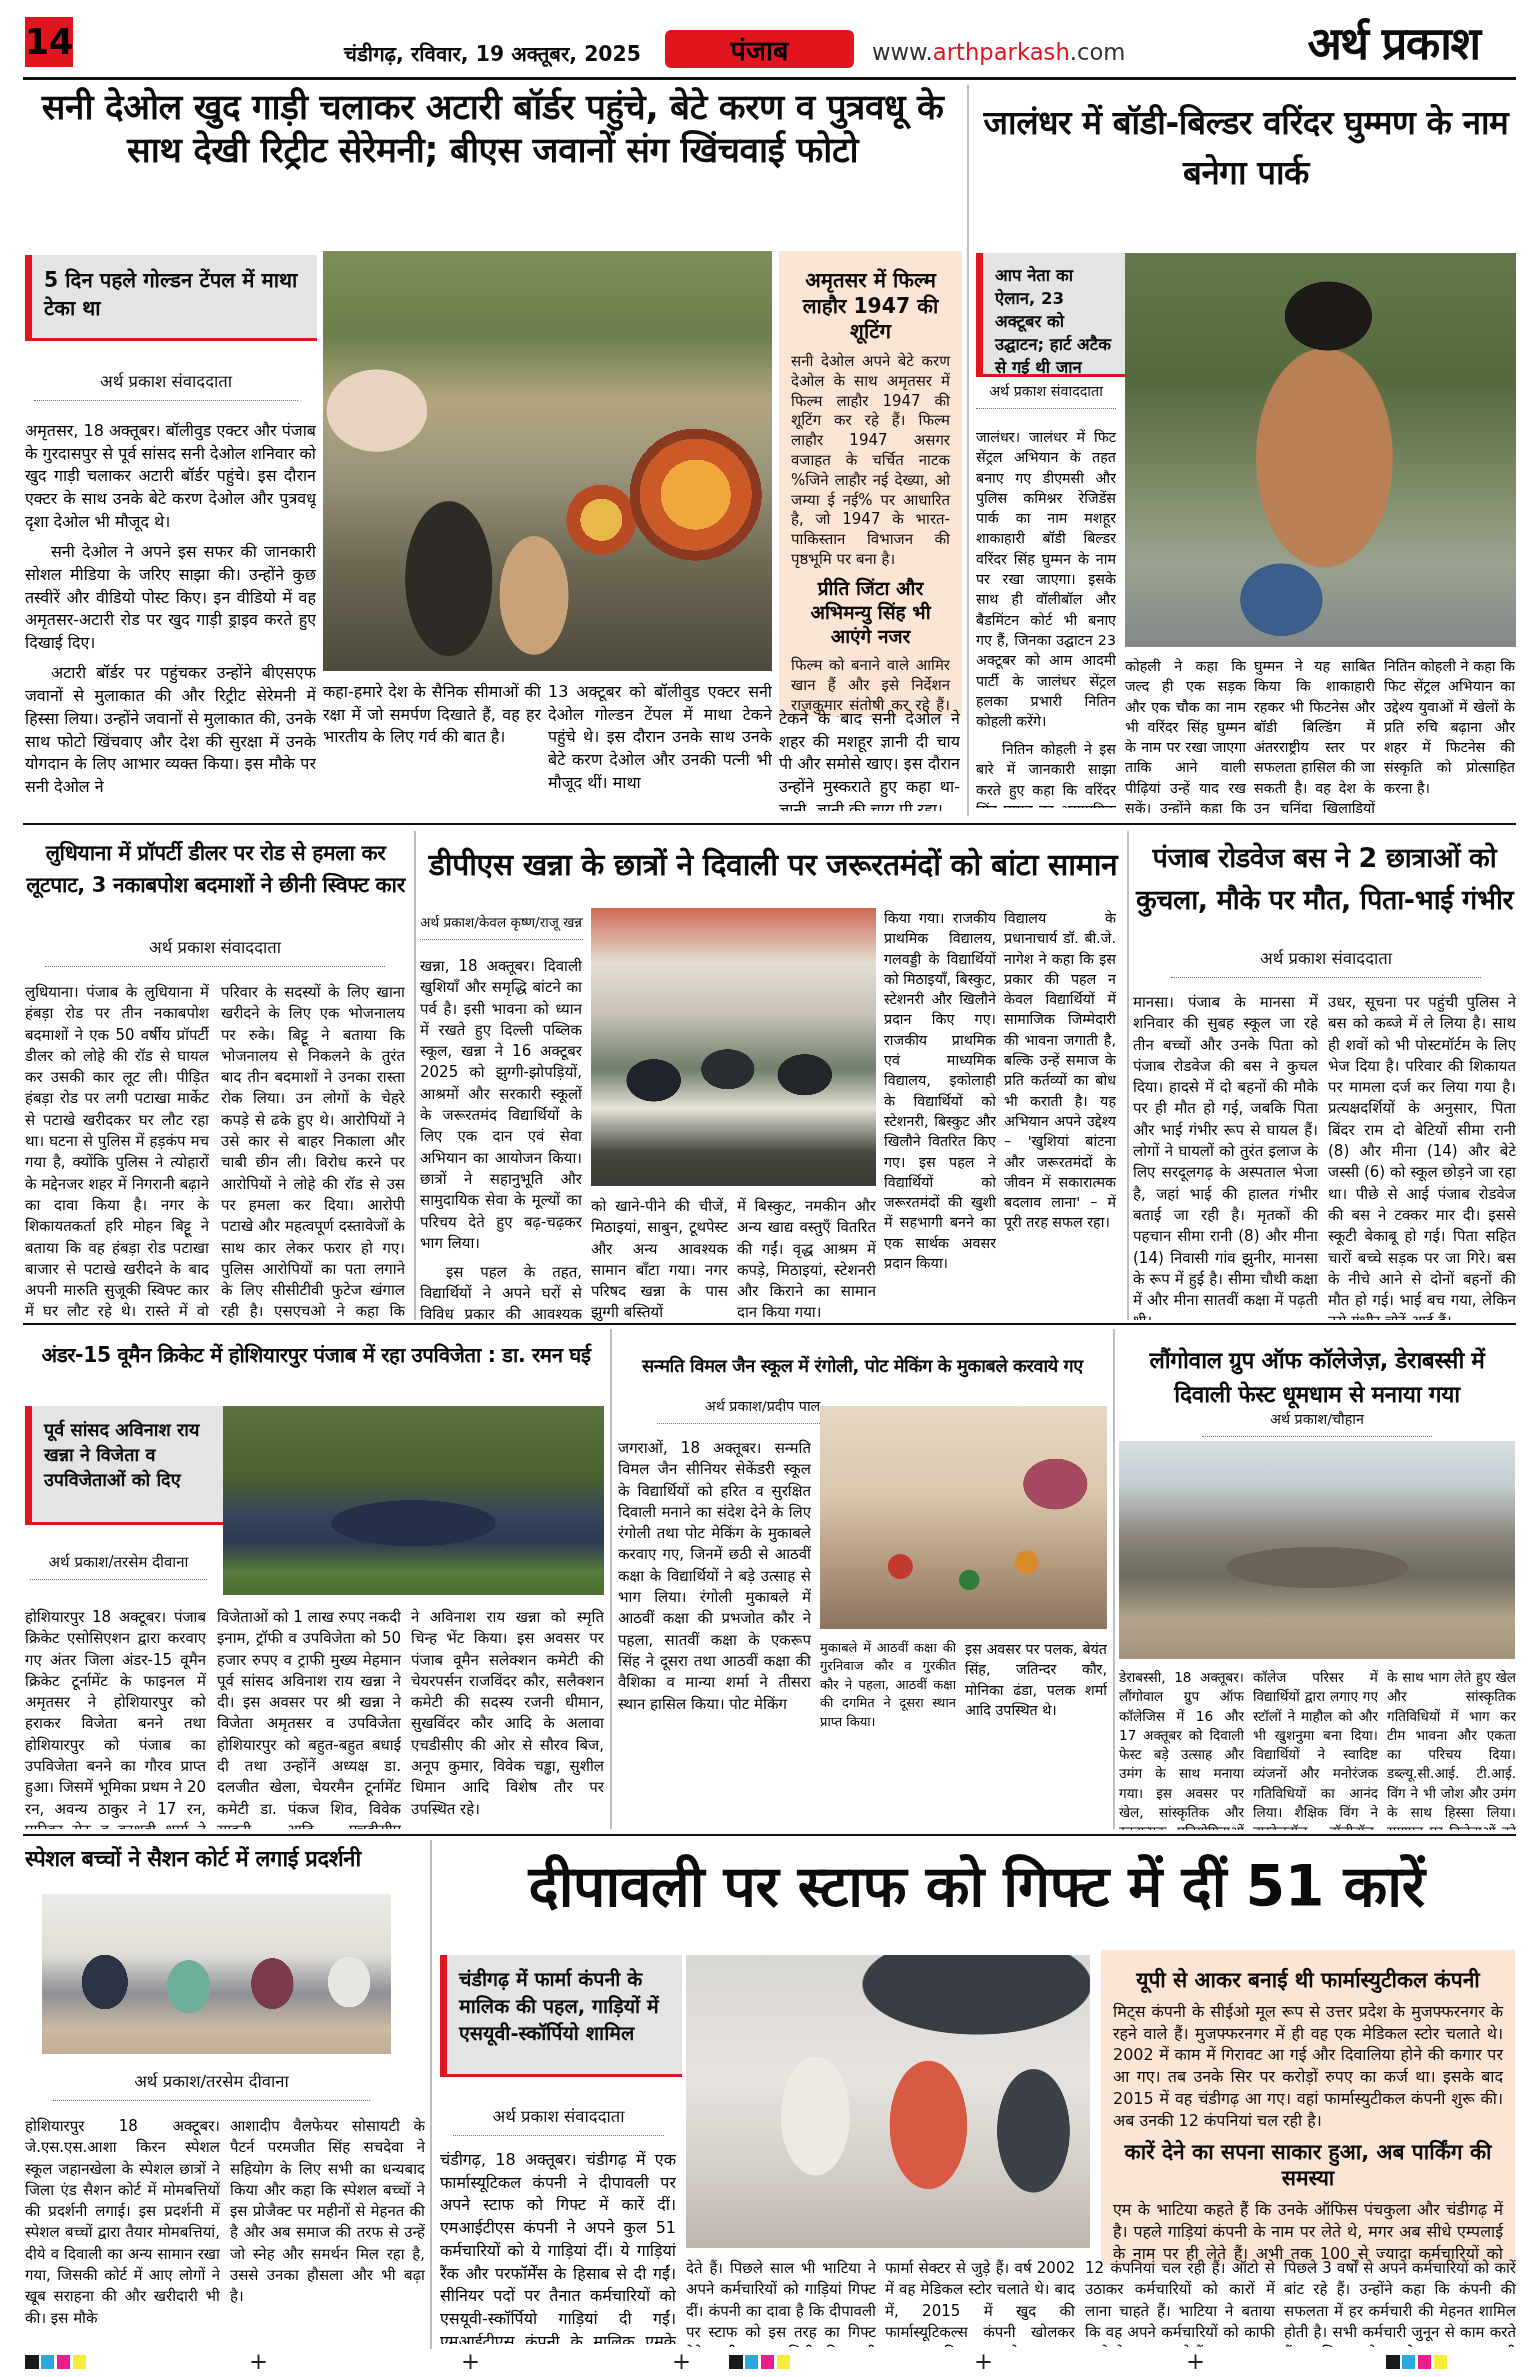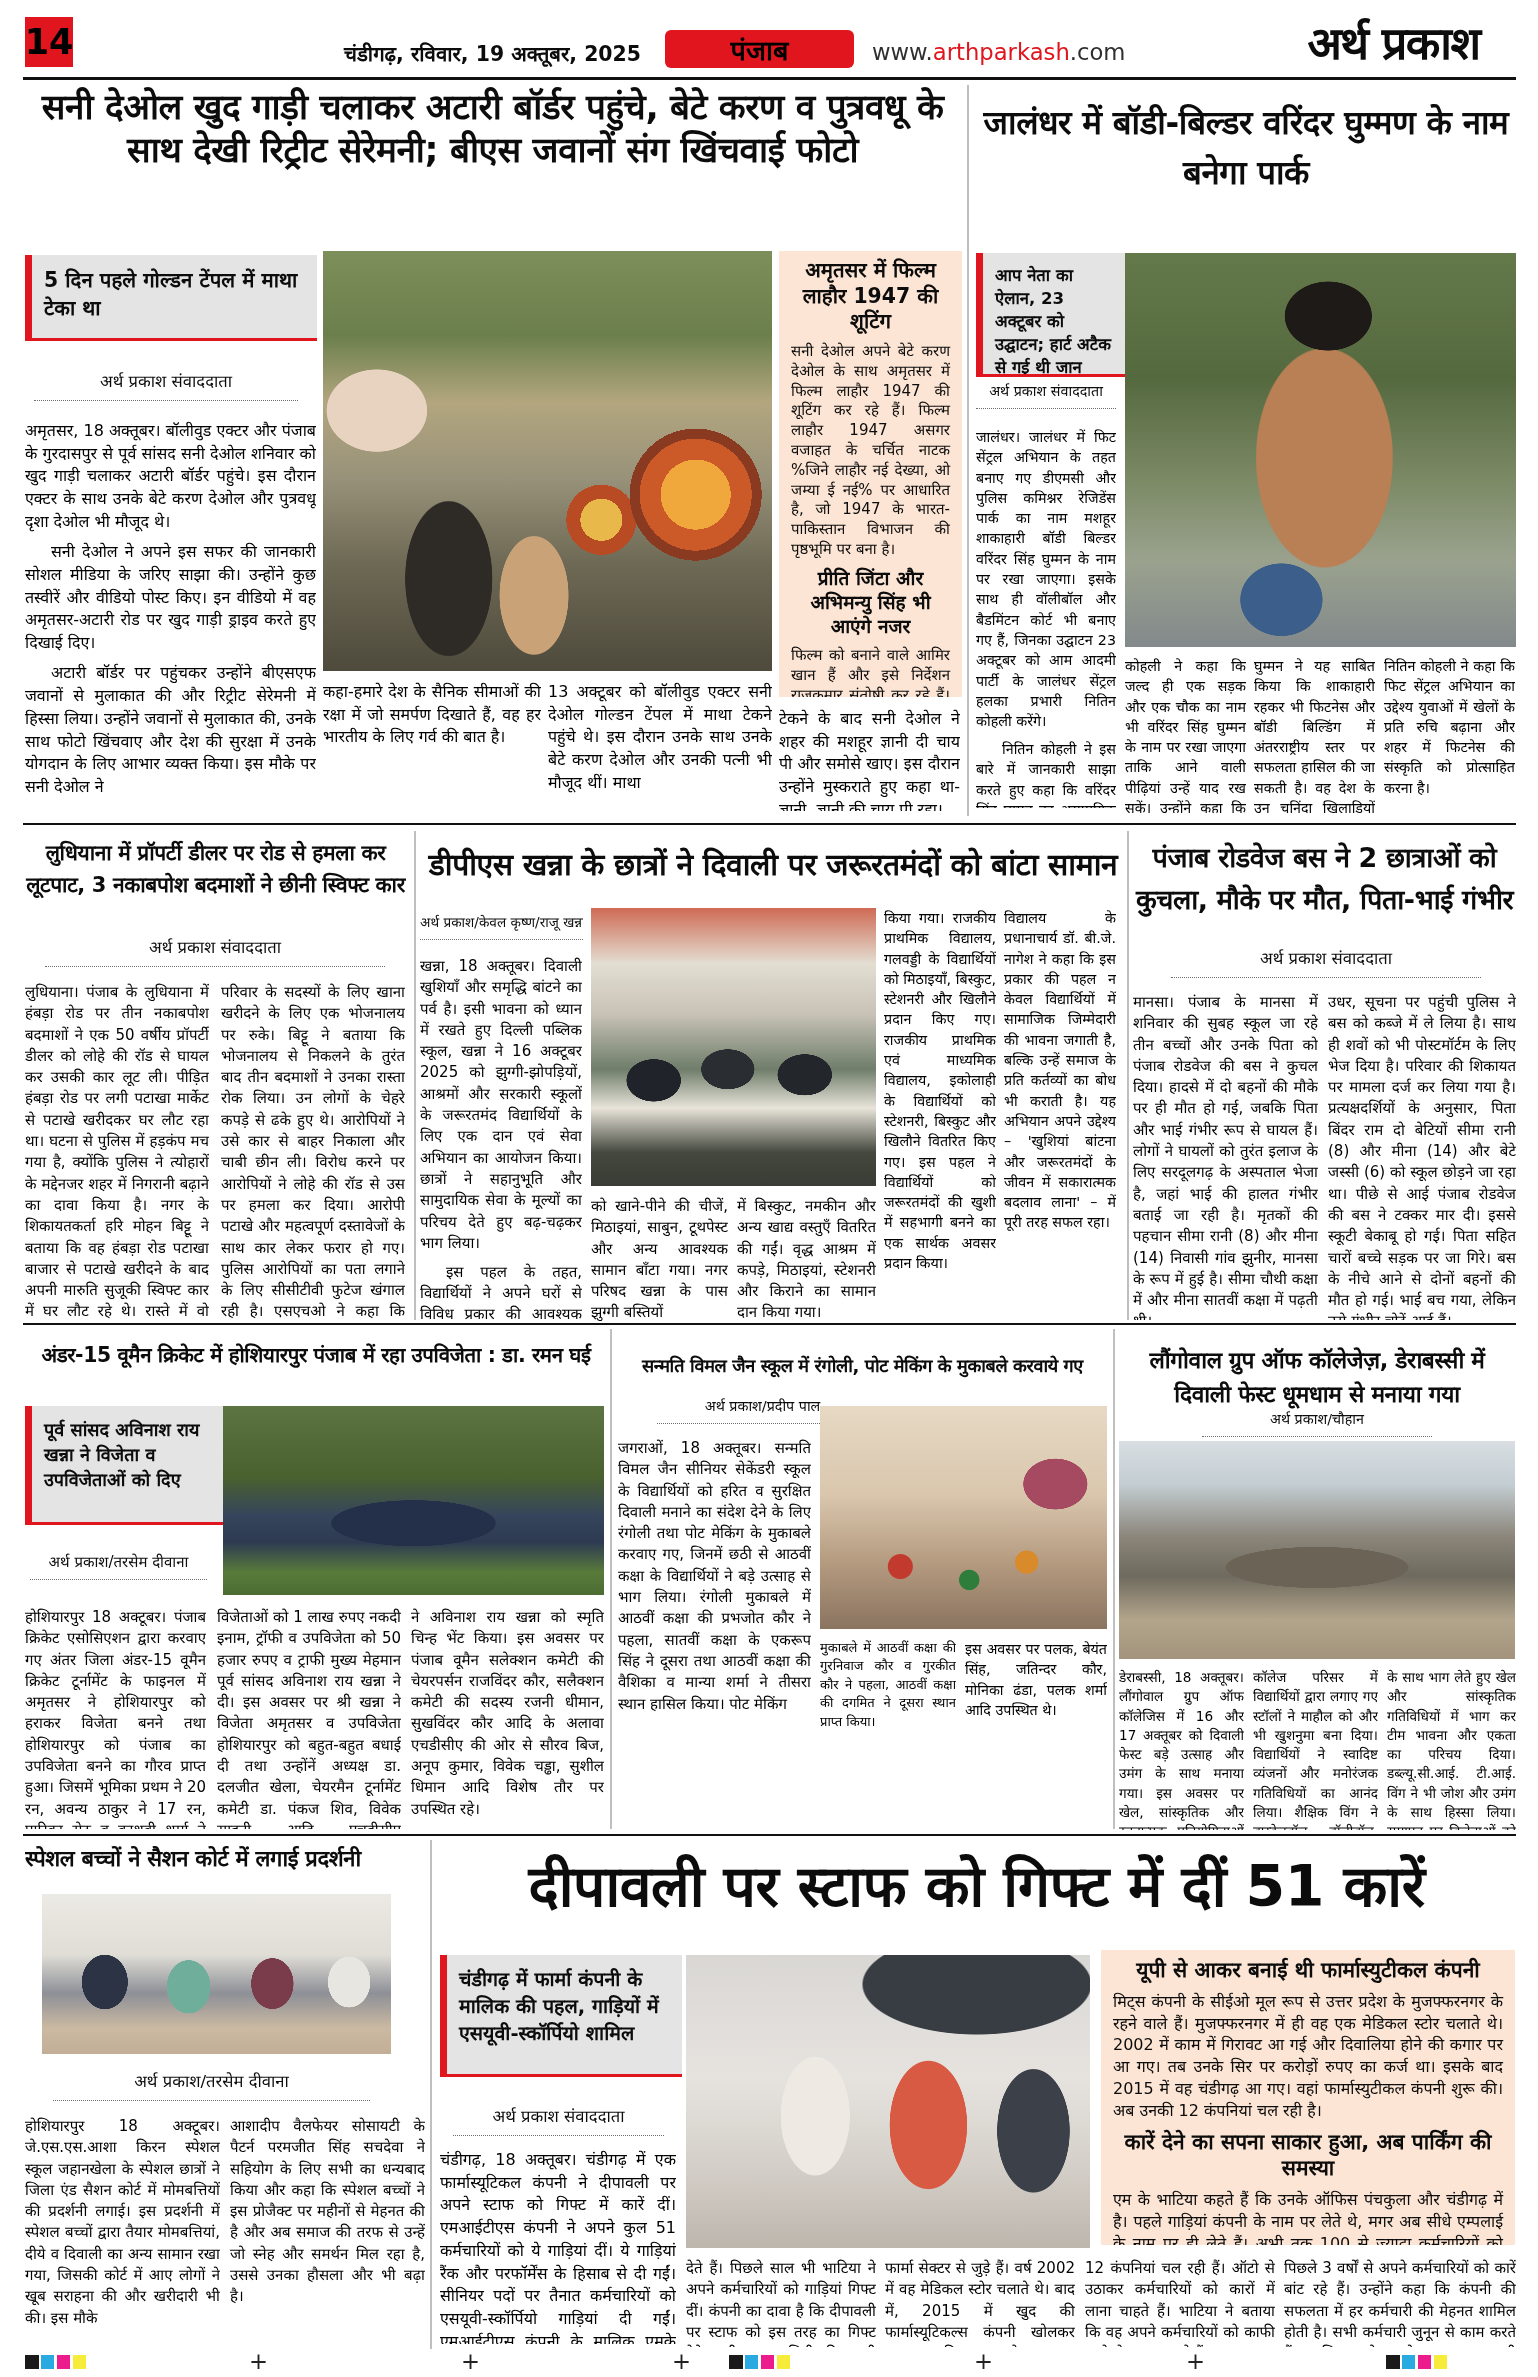--- a/index.html
+++ b/index.html
@@ -8,21 +8,21 @@
          font-family:"DejaVu Sans","Liberation Sans",sans-serif; color:var(--ink); overflow:hidden; }
   .abs{ position:absolute; }
   .hl{ font-weight:700; color:var(--ink); text-align:center; line-height:1.22; letter-spacing:-0.4px; overflow:hidden; }
   .one{ white-space:nowrap; }
   .body-txt{ font-size:16px; line-height:1.42; text-align:justify; color:#000000; overflow:hidden; }
   .body-txt p{ margin:0 0 7.6px 0; text-indent:26px; }
   .body-txt p:first-child{ text-indent:0; }
   .byline{ font-weight:400; text-align:center; font-size:16.6px; border-bottom:1.5px dotted #6d6d6d; padding-bottom:7.6px; overflow:hidden; white-space:nowrap; }
   .kicker{ background:#e4e4e4; border-left:7.6px solid var(--red); border-bottom:3px solid var(--red);
            font-weight:700; padding:10.6px 12px; line-height:1.4; overflow:hidden; }
-  .pink{ background:#fce5d4; padding:4px 12px; overflow:hidden; }
+  .pink{ background:#fce5d4; padding:14px 12px; overflow:hidden; }
   .pink h3{ text-align:center; font-weight:700; margin:3px 0 7.6px 0; line-height:1.25; }
   .pink p{ margin:0 0 7.6px 0; text-align:justify; }
   .photo{ overflow:hidden; }
   .rule-h{ background:#111; }
   .rule-v{ background:var(--grayline); width:1.5px; }
   .redbox{ background:var(--red); color:#000000; font-weight:700; display:flex; align-items:center; justify-content:center; }
   .reg{ width:13.6px; height:13.6px; display:inline-block; margin-right:2.3px; }
   .reg-k{ background:#1a1a1a; } .reg-c{ background:#29abe2; } .reg-m{ background:#ec1c8d; } .reg-y{ background:#f7ec3a; }
   .plus{ font-size:22.7px; font-weight:400; color:#222; line-height:13.6px; }
   .site{ font-size:22.7px; font-weight:400; color:#2f2f2f; white-space:nowrap; }

